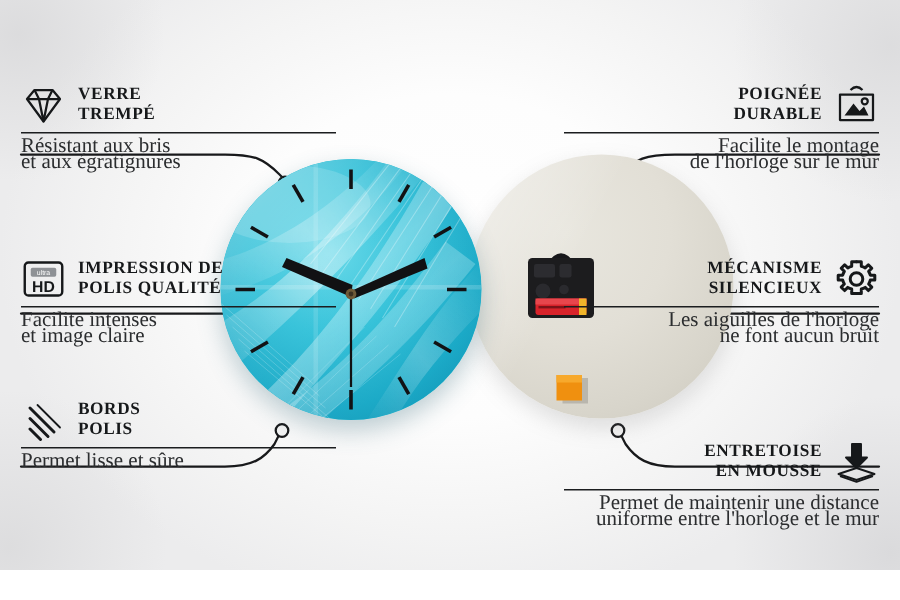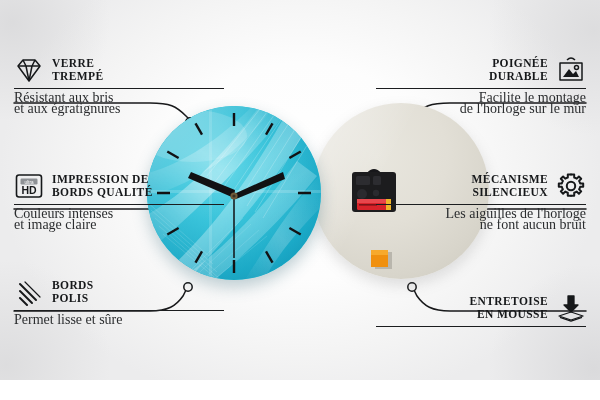--- a/index.html
+++ b/index.html
@@ -294,28 +294,28 @@
     <div class="c-head">
       <span class="c-icon">
         <svg viewBox="0 0 30 28">
           <rect x="2.5" y="3" width="25" height="22" rx="2.5" fill="none" stroke="#16181a" stroke-width="1.6"></rect>
           <rect x="6.5" y="6.5" width="17" height="6" rx="1.2" fill="#8e9195"></rect>
           <text x="15" y="11.6" font-family="Liberation Sans, sans-serif" font-size="4.6" fill="#ffffff" text-anchor="middle">ultra</text>
           <text x="15" y="22.4" font-family="Liberation Sans, sans-serif" font-size="10.5" font-weight="bold" fill="#16181a" text-anchor="middle">HD</text>
         </svg>
       </span>
       <span class="c-title">IMPRESSION DE
-BORDS QUALITÉ</span>
-    </div>
-    <div class="c-rule"></div>
-    <div class="c-desc">Couleurs intenses
+POLIS QUALITÉ</span>
+    </div>
+    <div class="c-rule"></div>
+    <div class="c-desc">Facilite intenses
 et image claire</div>
   </div>
 
-  <div class="callout left" style="left:14px; top:278px;">
+  <div class="callout left" style="left:14px; top:266px;">
     <div class="c-head">
       <span class="c-icon">
         <svg viewBox="0 0 30 28" stroke="#16181a" stroke-linecap="round">
           <g stroke-width="2">
             <path d="M6,6 L22,22"></path>
               <path d="M6,13 L18,25"></path>
               <path d="M6,20 L13,27"></path>
           </g>
           <g stroke-width="1.2">
             <path d="M11,4 L26,19"></path>
@@ -370,15 +370,17 @@
 EN MOUSSE</span>
       <span class="c-icon">
         <svg viewBox="0 0 30 28" fill="#16181a" stroke="#16181a" stroke-width="1.3" stroke-linejoin="round">
           <path d="M12,2 L18,2 L18,11 L22,11 L15,18 L8,11 L12,11 Z"></path>
           <path d="M15,18 L27,22 L15,26 L3,22 Z" fill="none"></path>
           <path d="M4,23.4 L15,27.2 L26,23.4" fill="none"></path>
         </svg>
       </span>
     </div>
     <div class="c-rule"></div>
+    <div class="c-desc">Permet de maintenir une distance
+uniforme entre l'horloge et le mur</div>
   </div>
 
 </div>
 
 </body></html>

